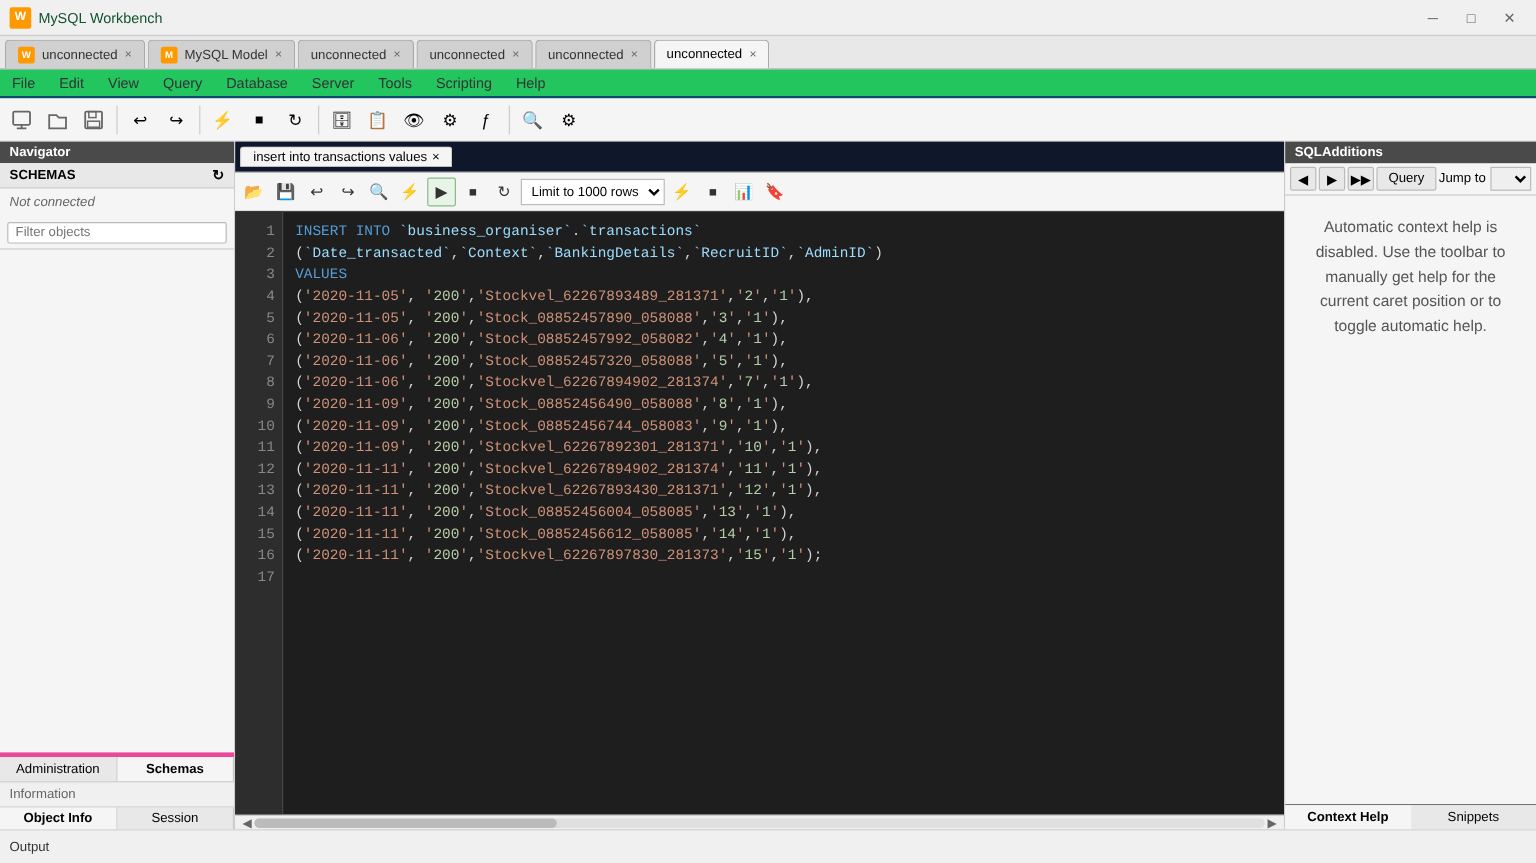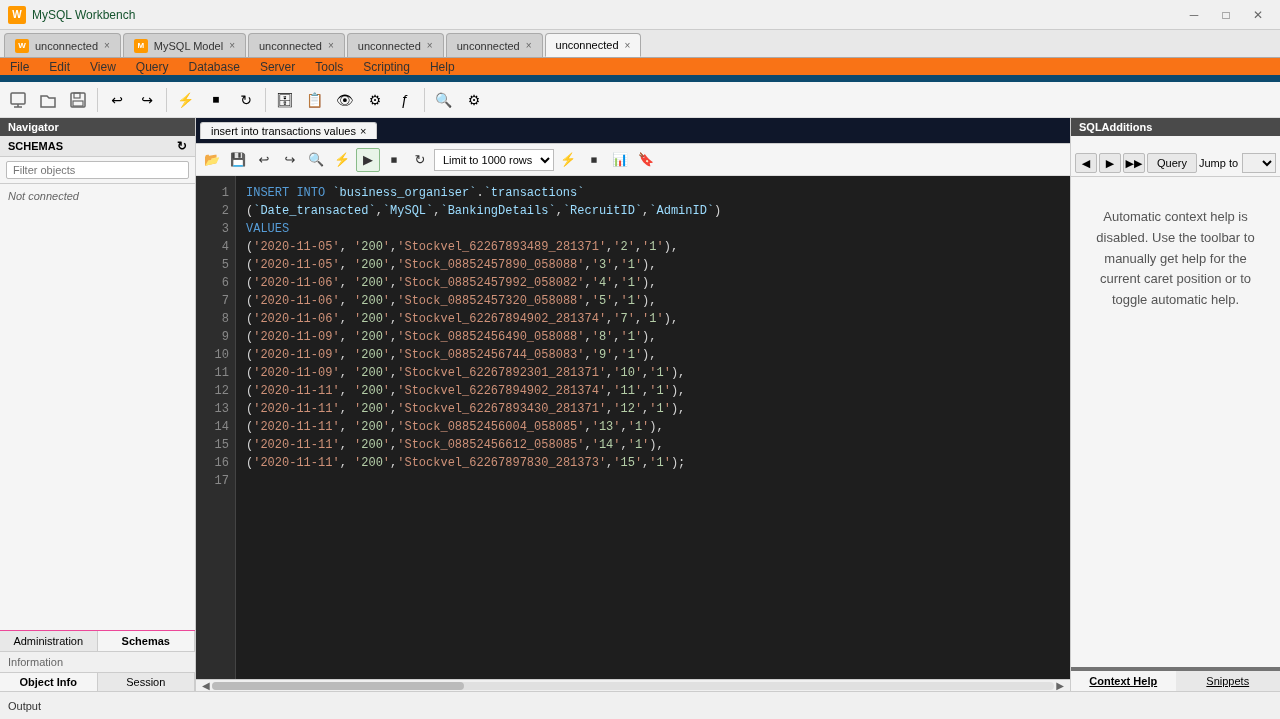--- a/index.html
+++ b/index.html
@@ -13,41 +13,41 @@
     #title-bar .win-btn { width: 28px; height: 20px; border: none; background: transparent; cursor: pointer; display: flex; align-items: center; justify-content: center; font-size: 12px; color: #666; }
 
     
     #tab-bar { background: #e8e8e8; height: 28px; display: flex; align-items: flex-end; border-bottom: 1px solid #aaa; padding-left: 4px; }
     .tab { display: flex; align-items: center; padding: 0 10px; height: 24px; background: #d0d0d0; border: 1px solid #aaa; border-bottom: none; border-radius: 4px 4px 0 0; margin-right: 2px; cursor: pointer; font-size: 11px; color: #333; gap: 6px; }
     .tab.active { background: #f5f5f5; border-bottom: 1px solid #f5f5f5; color: #000; }
     .tab .tab-close { font-size: 10px; color: #666; cursor: pointer; }
     .tab .tab-icon { width: 14px; height: 14px; background: #f90; border-radius: 2px; display: flex; align-items: center; justify-content: center; font-size: 8px; color: white; font-weight: bold; }
 
     
-    #menu-bar { background: #f97316; height: 24px; display: flex; align-items: center; border-bottom: 7px solid #0c4a6e; }
+    #menu-bar { background: #22c55e; height: 24px; display: flex; align-items: center; border-bottom: 2px solid #0c4a6e; }
     .menu-item { padding: 2px 10px; font-size: 12px; cursor: pointer; color: #333; }
 
     
     #toolbar { background: #f5f5f5; height: 36px; display: flex; align-items: center; padding: 0 4px; border-bottom: 1px solid #ddd; gap: 2px; }
     .toolbar-btn { width: 28px; height: 28px; border: 1px solid transparent; background: transparent; cursor: pointer; display: flex; align-items: center; justify-content: center; font-size: 14px; border-radius: 2px; }
     .toolbar-separator { width: 1px; height: 24px; background: #ccc; margin: 0 3px; }
 
     
     #main { display: flex; height: calc(719px - 30px - 28px - 24px - 36px - 28px); }
 
     
     #left-panel { width: 196px; border-right: 1px solid #ccc; display: flex; flex-direction: column; background: #f5f5f5; }
     #navigator-header { background: #4a4a4a; color: white; padding: 3px 8px; font-size: 11px; font-weight: bold; display: flex; justify-content: space-between; align-items: center; }
     #schemas-header { padding: 3px 8px; display: flex; justify-content: space-between; align-items: center; background: #e8e8e8; border-bottom: 1px solid #ccc; }
     #schemas-header span { font-size: 11px; font-weight: bold; }
     #filter-box { padding: 4px 6px; border-bottom: 1px solid #ccc; }
     #filter-box input { width: 100%; padding: 2px 6px; border: 1px solid #bbb; border-radius: 2px; font-size: 11px; background: white; }
     #not-connected { padding: 6px 8px; font-size: 11px; color: #666; font-style: italic; }
     #nav-spacer { flex: 1; }
-    #nav-tabs { display: flex; border-top: 1px solid #ec4899; }
+    #nav-tabs { display: flex; border-top: 4px solid #ec4899; }
     .nav-tab { flex: 1; padding: 4px; text-align: center; font-size: 11px; cursor: pointer; background: #e8e8e8; border-right: 1px solid #ccc; }
     .nav-tab.active { background: #f5f5f5; font-weight: bold; }
     #info-section { border-top: 1px solid #ccc; padding: 4px 8px; font-size: 11px; color: #666; background: #f0f0f0; }
     #bottom-tabs { display: flex; border-top: 1px solid #ccc; }
     .bottom-tab { flex: 1; padding: 3px; text-align: center; font-size: 11px; cursor: pointer; background: #e8e8e8; border-right: 1px solid #ccc; }
     .bottom-tab.active { background: #f5f5f5; font-weight: bold; }
 
     
     #center-panel { flex: 1; display: flex; flex-direction: column; }
     #sql-tabs { background: #0f172a; height: 26px; display: flex; align-items: center; border-bottom: 1px solid #ccc; padding-left: 4px; }
@@ -63,29 +63,29 @@
     .tbl { color: #4ec9b0; }
     .str { color: #ce9178; }
     .num { color: #b5cea8; }
     .col { color: #9cdcfe; }
     #scrollbar-h { height: 12px; background: #f0f0f0; border-top: 1px solid #ccc; display: flex; align-items: center; padding: 0 4px; }
     #scrollbar-track { flex: 1; height: 8px; background: #e0e0e0; border-radius: 4px; position: relative; }
     #scrollbar-thumb { width: 30%; height: 8px; background: #bbb; border-radius: 4px; position: absolute; left: 0; }
     .scroll-arrow { font-size: 10px; color: #666; cursor: pointer; padding: 0 2px; }
 
     
-    #right-panel { width: 210px; border-left: 1px solid #ccc; display: flex; flex-direction: column; background: #f5f5f5; gap: 14px; }
+    #right-panel { width: 210px; border-left: 1px solid #ccc; display: flex; flex-direction: column; background: #f5f5f5; }
     #sql-additions-header { background: #4a4a4a; color: white; padding: 3px 8px; font-size: 11px; font-weight: bold; }
     #sql-nav { display: flex; align-items: center; padding: 3px 4px; gap: 2px; border-bottom: 1px solid #ccc; }
     .sql-nav-btn { width: 22px; height: 20px; border: 1px solid #bbb; background: #e8e8e8; cursor: pointer; display: flex; align-items: center; justify-content: center; font-size: 11px; border-radius: 2px; }
     #jump-to { flex: 1; display: flex; align-items: center; gap: 4px; }
     #jump-to span { font-size: 11px; }
     #jump-to-select { flex: 1; height: 20px; font-size: 11px; border: 1px solid #bbb; }
     #context-help-text { flex: 1; padding: 16px 12px; font-size: 13px; color: #555; text-align: center; line-height: 1.6; }
-    #right-bottom-tabs { display: flex; border-top: 4px solid #737373; text-decoration: underline; }
+    #right-bottom-tabs { display: flex; border-top: 1px solid #737373; }
     .right-tab { flex: 1; padding: 4px; text-align: center; font-size: 11px; cursor: pointer; background: #e8e8e8; }
     .right-tab.active { background: #f5f5f5; font-weight: bold; color: #000; }
 
     
     #bottom-bar { height: 28px; background: #f0f0f0; border-top: 1px solid #ccc; display: flex; align-items: center; padding: 0 8px; gap: 8px; font-size: 11px; color: #333; }
   </style>
 </head>
 <body>
 
 <div id="title-bar">
@@ -180,24 +180,24 @@
 <div id="main">
 
   <div id="left-panel">
     <div id="navigator-header">
       <span>Navigator</span>
     </div>
     <div id="schemas-header">
       <span>SCHEMAS</span>
       <span style="cursor:pointer; font-size:12px;">↻</span>
     </div>
+    <div id="not-connected">Not connected</div>
     <div id="filter-box">
       <input type="text" placeholder="Filter objects" style="">
     </div>
-    <div id="not-connected">Not connected</div>
     <div id="nav-spacer"></div>
     <div id="nav-tabs">
       <div class="nav-tab">Administration</div>
       <div class="nav-tab active">Schemas</div>
     </div>
     <div id="info-section">
       <span>Information</span>
     </div>
     <div id="bottom-tabs">
       <div class="bottom-tab active">Object Info</div>
@@ -250,21 +250,21 @@
           <span class="ln">10</span>
           <span class="ln">11</span>
           <span class="ln">12</span>
           <span class="ln">13</span>
           <span class="ln">14</span>
           <span class="ln">15</span>
           <span class="ln">16</span>
           <span class="ln">17</span>
         </div>
       <div id="code-content">
-          <span class="ln"><span class="kw">INSERT INTO</span> <span class="tbl"><span class="col">`business_organiser`</span></span>.<span class="tbl"><span class="col">`transactions`</span></span> (<span class="col">`Date_transacted`</span>,<span class="col">`MySQL`</span>,<span class="col">`BankingDetails`</span>,<span class="col">`RecruitID`</span>,<span class="col">`AdminID`</span>)</span>
+          <span class="ln"><span class="kw">INSERT INTO</span> <span class="tbl"><span class="col">`business_organiser`</span></span>.<span class="tbl"><span class="col">`transactions`</span></span> (<span class="col">`Date_transacted`</span>,<span class="col">`Context`</span>,<span class="col">`BankingDetails`</span>,<span class="col">`RecruitID`</span>,<span class="col">`AdminID`</span>)</span>
           <span class="ln"><span class="kw">VALUES</span></span>
           <span class="ln">(<span class="str">'2020-11-05'</span>, <span class="str">'</span><span class="num">200</span><span class="str">'</span>,<span class="str">'Stockvel_62267893489_281371'</span>,<span class="str">'</span><span class="num">2</span><span class="str">'</span>,<span class="str">'</span><span class="num">1</span><span class="str">'</span>),</span>
           <span class="ln">(<span class="str">'2020-11-05'</span>, <span class="str">'</span><span class="num">200</span><span class="str">'</span>,<span class="str">'Stock_08852457890_058088'</span>,<span class="str">'</span><span class="num">3</span><span class="str">'</span>,<span class="str">'</span><span class="num">1</span><span class="str">'</span>),</span>
           <span class="ln">(<span class="str">'2020-11-06'</span>, <span class="str">'</span><span class="num">200</span><span class="str">'</span>,<span class="str">'Stock_08852457992_058082'</span>,<span class="str">'</span><span class="num">4</span><span class="str">'</span>,<span class="str">'</span><span class="num">1</span><span class="str">'</span>),</span>
           <span class="ln">(<span class="str">'2020-11-06'</span>, <span class="str">'</span><span class="num">200</span><span class="str">'</span>,<span class="str">'Stock_08852457320_058088'</span>,<span class="str">'</span><span class="num">5</span><span class="str">'</span>,<span class="str">'</span><span class="num">1</span><span class="str">'</span>),</span>
           <span class="ln">(<span class="str">'2020-11-06'</span>, <span class="str">'</span><span class="num">200</span><span class="str">'</span>,<span class="str">'Stockvel_62267894902_281374'</span>,<span class="str">'</span><span class="num">7</span><span class="str">'</span>,<span class="str">'</span><span class="num">1</span><span class="str">'</span>),</span>
           <span class="ln">(<span class="str">'2020-11-09'</span>, <span class="str">'</span><span class="num">200</span><span class="str">'</span>,<span class="str">'Stock_08852456490_058088'</span>,<span class="str">'</span><span class="num">8</span><span class="str">'</span>,<span class="str">'</span><span class="num">1</span><span class="str">'</span>),</span>
           <span class="ln">(<span class="str">'2020-11-09'</span>, <span class="str">'</span><span class="num">200</span><span class="str">'</span>,<span class="str">'Stock_08852456744_058083'</span>,<span class="str">'</span><span class="num">9</span><span class="str">'</span>,<span class="str">'</span><span class="num">1</span><span class="str">'</span>),</span>
           <span class="ln">(<span class="str">'2020-11-09'</span>, <span class="str">'</span><span class="num">200</span><span class="str">'</span>,<span class="str">'Stockvel_62267892301_281371'</span>,<span class="str">'</span><span class="num">10</span><span class="str">'</span>,<span class="str">'</span><span class="num">1</span><span class="str">'</span>),</span>
           <span class="ln">(<span class="str">'2020-11-11'</span>, <span class="str">'</span><span class="num">200</span><span class="str">'</span>,<span class="str">'Stockvel_62267894902_281374'</span>,<span class="str">'</span><span class="num">11</span><span class="str">'</span>,<span class="str">'</span><span class="num">1</span><span class="str">'</span>),</span>

